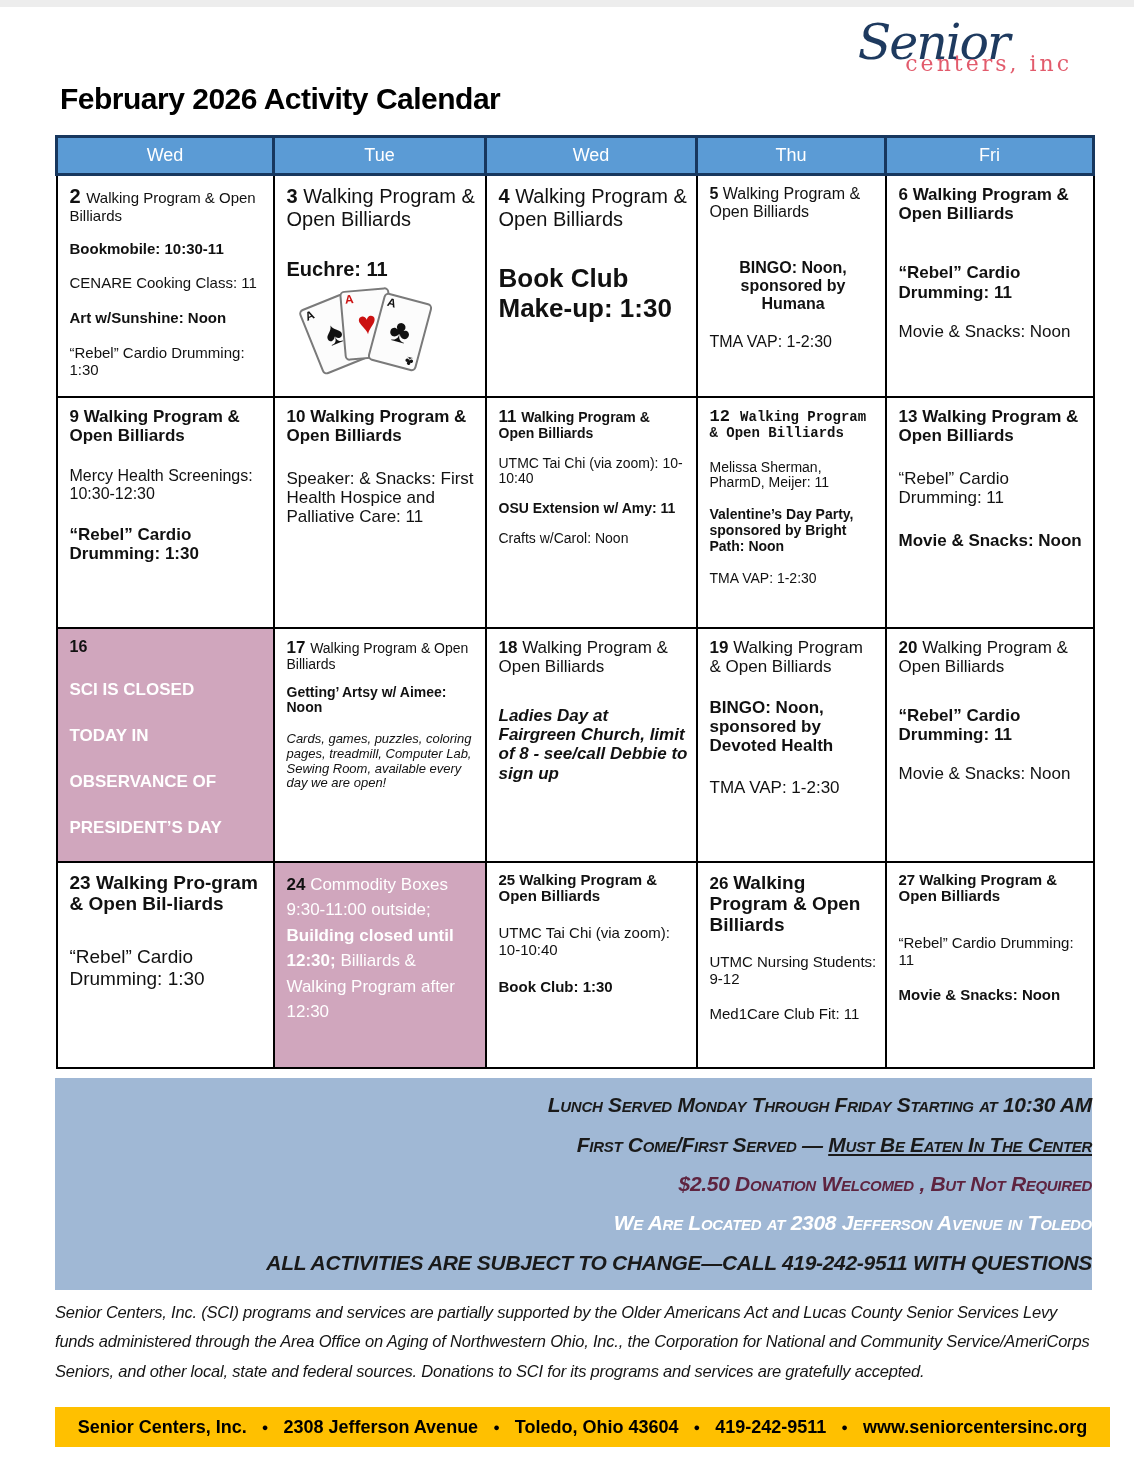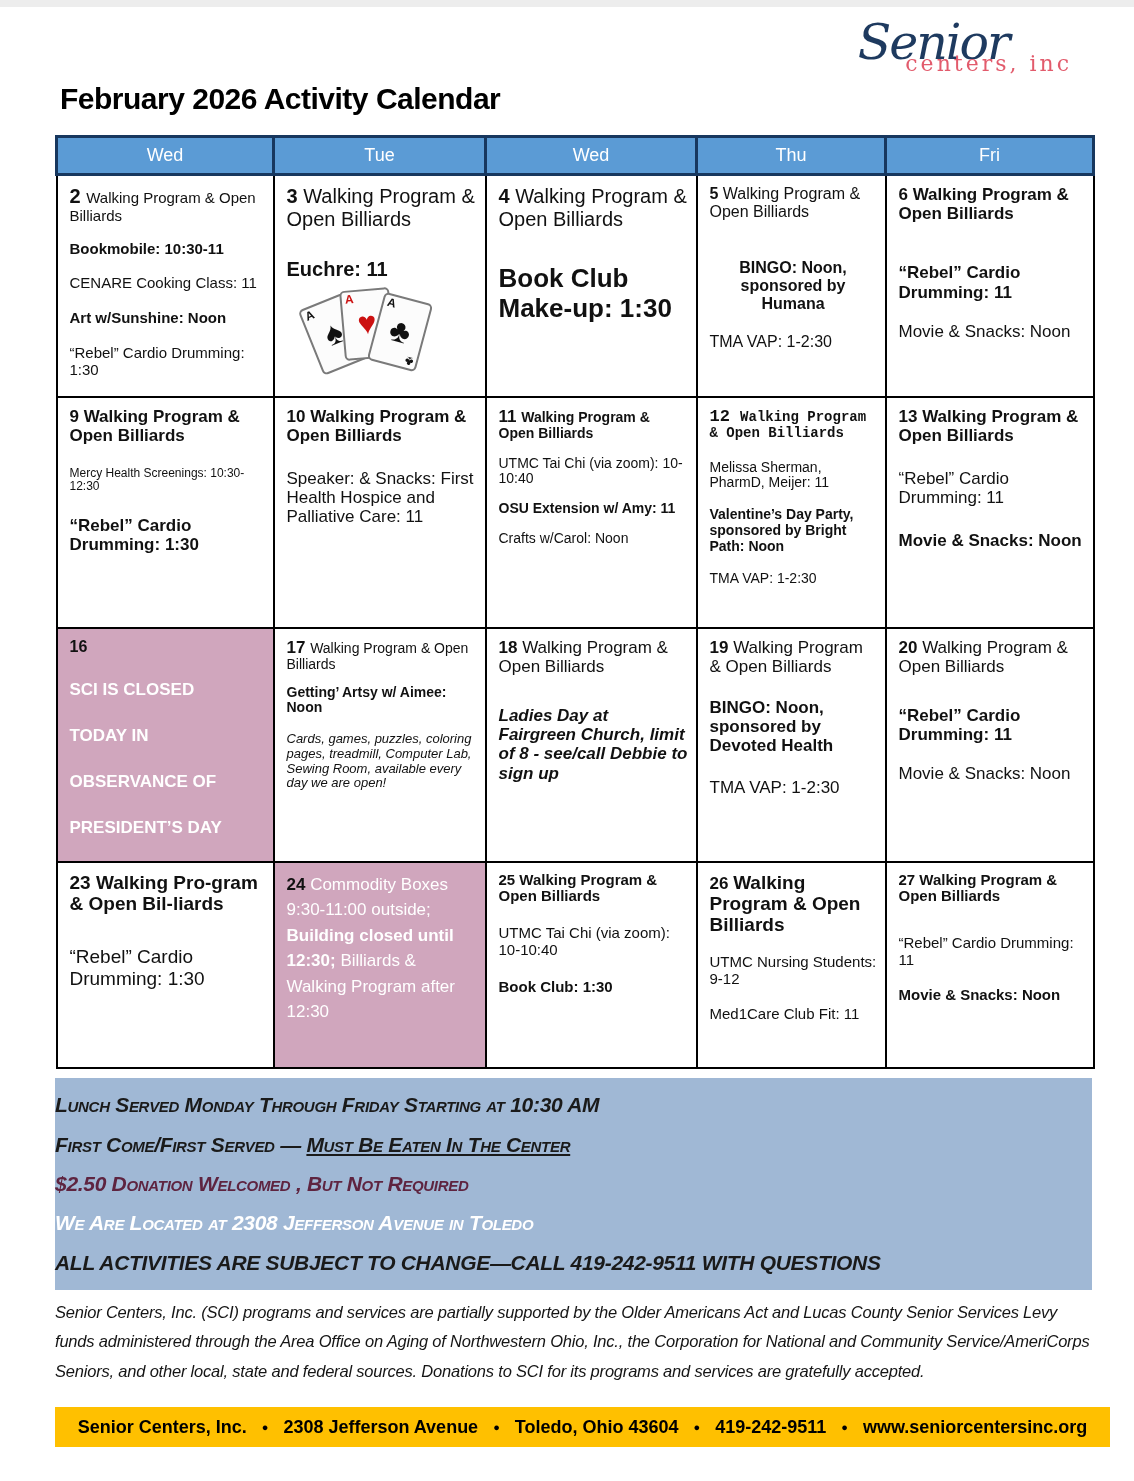--- a/index.html
+++ b/index.html
@@ -47,21 +47,21 @@
   .card .pip2{position:absolute;right:2px;bottom:0;font-size:13px;line-height:1;transform:rotate(180deg);}
   .card.red{color:#CC1111;}
   .card.black{color:#111;}
   .card1{left:0px;top:14px;transform:rotate(-22deg);}
   .card2{left:33px;top:4px;transform:rotate(-5deg);}
   .card3{left:66px;top:12px;transform:rotate(15deg);}
   .banner{
     position:absolute;left:55px;top:1078px;width:1037px;height:212px;
     background:var(--banner-blue,#A0B8D5);
     display:flex;flex-direction:column;justify-content:space-evenly;
-    text-align:left;
+    text-align:right;
   }
   .banner-line{
     font-style:italic;font-weight:bold;font-size:21px;
     font-variant:small-caps;letter-spacing:-0.3px;color:#1a1a1a;
   }
   .banner-line .u{text-decoration:underline;}
   .funding-note{
     position:absolute;left:55px;top:1298px;width:1042px;
     font-style:italic;font-size:16.5px;line-height:1.78;color:#151515;
     letter-spacing:-0.2px;
@@ -144,21 +144,21 @@
         </td>
         <td>
           <div class="block" style="font-size: 17px; margin-bottom: 40px;"><span style="font-weight: bold;">6 </span><span style="font-weight: bold;">Walking Program &amp; Open Billiards</span></div>
           <div class="block" style="font-size: 17px; margin-bottom: 20px;"><span style="font-weight: bold;">“Rebel” Cardio Drumming: 11</span></div>
           <div class="block" style="font-size: 17px;"><span>Movie &amp; Snacks: Noon</span></div>
         </td>
       </tr>
       <tr style="height: 231px;">
         <td>
           <div class="block" style="font-size: 17px; margin-bottom: 22px;"><span style="font-weight: bold;">9 Walking Program &amp; Open Billiards</span></div>
-          <div class="block" style="font-size: 12px; margin-bottom: 22px;"><span>Mercy Health Screenings: 10:30-12:30</span></div>
+          <div class="block" style="font-size: 16px; margin-bottom: 22px;"><span>Mercy Health Screenings: 10:30-12:30</span></div>
           <div class="block" style="font-size: 17px;"><span style="font-weight: bold;">“Rebel” Cardio Drumming: 1:30</span></div>
         </td>
         <td>
           <div class="block" style="font-size: 17px; margin-bottom: 24px;"><span style="font-weight: bold;">10 Walking Program &amp; Open Billiards</span></div>
           <div class="block" style="font-size: 17px;"><span>Speaker: &amp; Snacks: First Health Hospice and Palliative Care: 11</span></div>
         </td>
         <td>
           <div class="block" style="font-size: 14px; margin-bottom: 14px;"><span style="font-weight: bold; font-size: 17px;">11 </span><span style="font-weight: bold;">Walking Program &amp; Open Billiards</span></div>
           <div class="block" style="font-size: 14px; margin-bottom: 14px;"><span>UTMC Tai Chi (via zoom): 10-10:40</span></div>
           <div class="block" style="font-size: 14px; margin-bottom: 14px;"><span style="font-weight: bold;">OSU Extension w/ Amy: 11</span></div>

